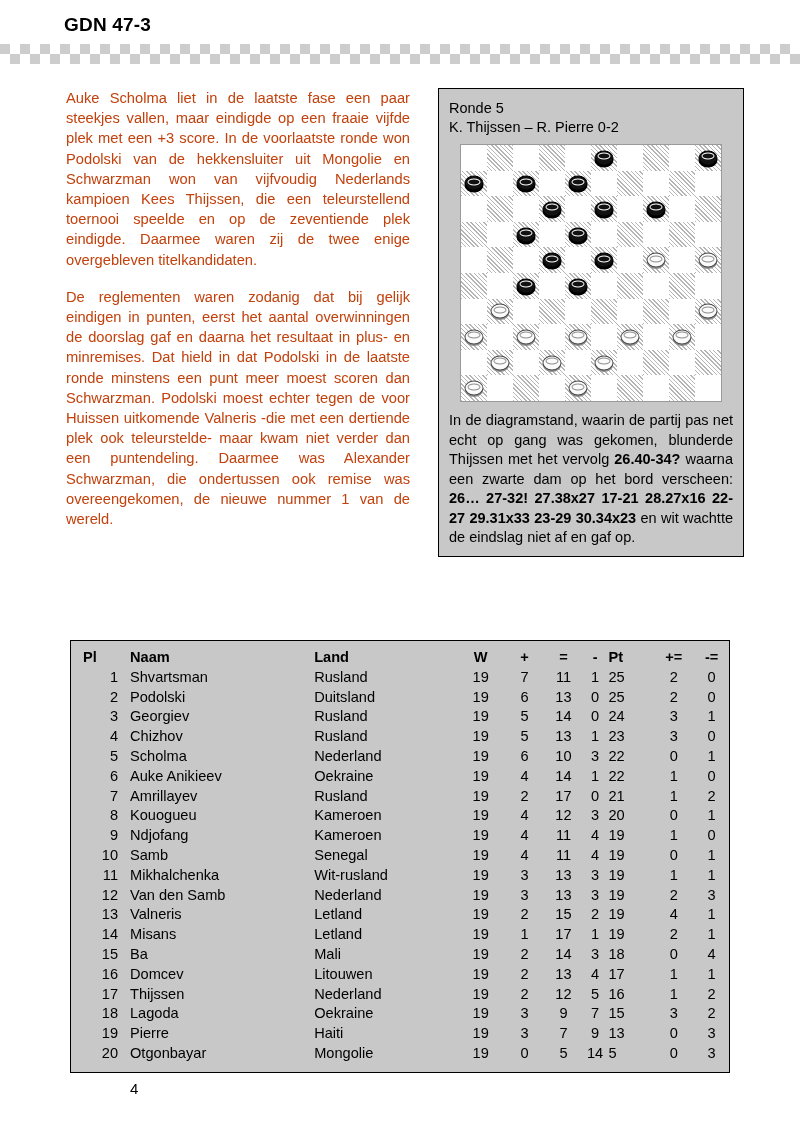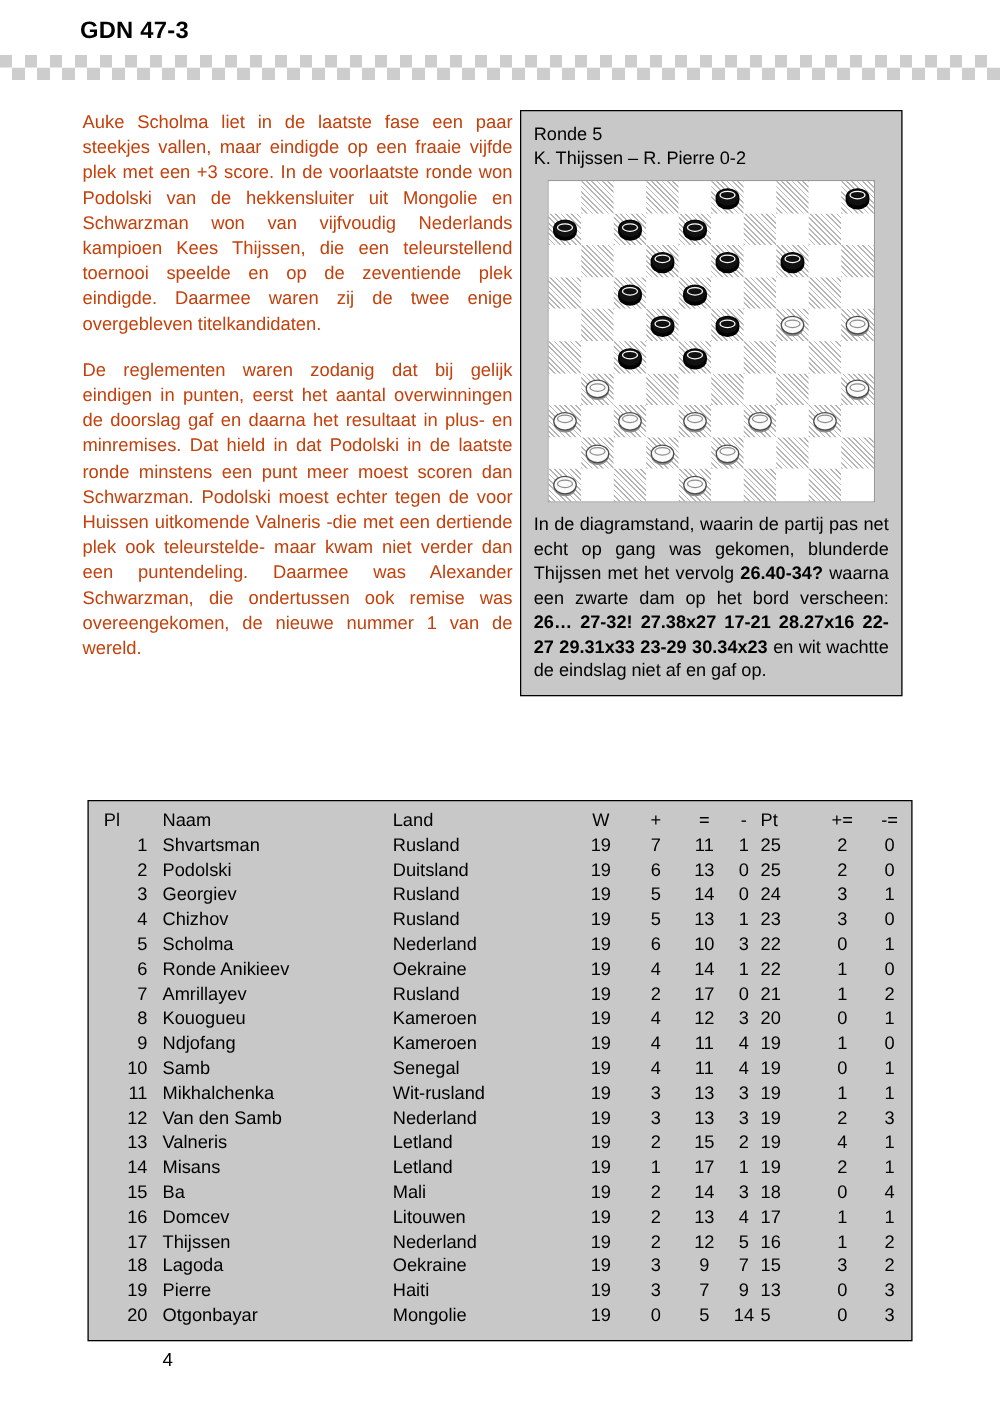--- a/index.html
+++ b/index.html
@@ -32,21 +32,21 @@
     position:absolute;left:66px;top:88px;width:344px;
     font-size:14.7px;line-height:20.2px;color:#c2410c;
     text-align:justify;
   }
   .article p{margin:0 0 17px 0;}
   .article p:last-child{margin-bottom:0;}
   .article p.nojust{text-align:left;}
 
   
   .diagram-panel{
-    position:absolute;left:416px;top:88px;width:306px;
+    position:absolute;left:438px;top:88px;width:306px;
     background:#c8c8c8;border:1.5px solid #000;
     box-sizing:border-box;
     padding:10px 10px 8px 10px;
   }
   .diagram-head{
     font-size:14.5px;line-height:18.5px;color:#000;margin-bottom:8px;
     white-space:pre-line;
   }
 
   
@@ -99,21 +99,21 @@
     padding:7px 0 8px 0;
   }
   table.rank{
     width:100%;border-collapse:collapse;
     font-size:14.6px;color:#000;
   }
   table.rank th,table.rank td{
     padding:0;line-height:19.8px;font-weight:normal;text-align:left;
     white-space:nowrap;
   }
-  table.rank thead th{font-weight:normal;}
+  table.rank thead th{font-weight:bold;}
   .c-pl{width:34px;padding-left:12px !important;text-align:right !important;}
   .c-nm{width:180px;padding-left:12px !important;}
   .c-ld{width:140px;}
   .c-w {width:46px;text-align:center !important;}
   .c-pp{width:40px;text-align:center !important;}
   .c-eq{width:36px;text-align:center !important;}
   .c-mm{width:26px;text-align:center !important;}
   .c-pt{width:44px;text-align:center;font-weight:bold;}
   .c-pe{width:40px;text-align:center !important;}
   .c-me{width:34px;text-align:center !important;}
@@ -375,21 +375,21 @@
             <td class="c-w">19</td>
             <td class="c-pp">6</td>
             <td class="c-eq">10</td>
             <td class="c-mm">3</td>
             <td class="c-pt">22</td>
             <td class="c-pe">0</td>
             <td class="c-me">1</td>
           </tr>
           <tr>
             <td class="c-pl">6</td>
-            <td class="c-nm">Ronde Anikieev</td>
+            <td class="c-nm">Auke Anikieev</td>
             <td class="c-ld">Oekraine</td>
             <td class="c-w">19</td>
             <td class="c-pp">4</td>
             <td class="c-eq">14</td>
             <td class="c-mm">1</td>
             <td class="c-pt">22</td>
             <td class="c-pe">1</td>
             <td class="c-me">0</td>
           </tr>
           <tr>

